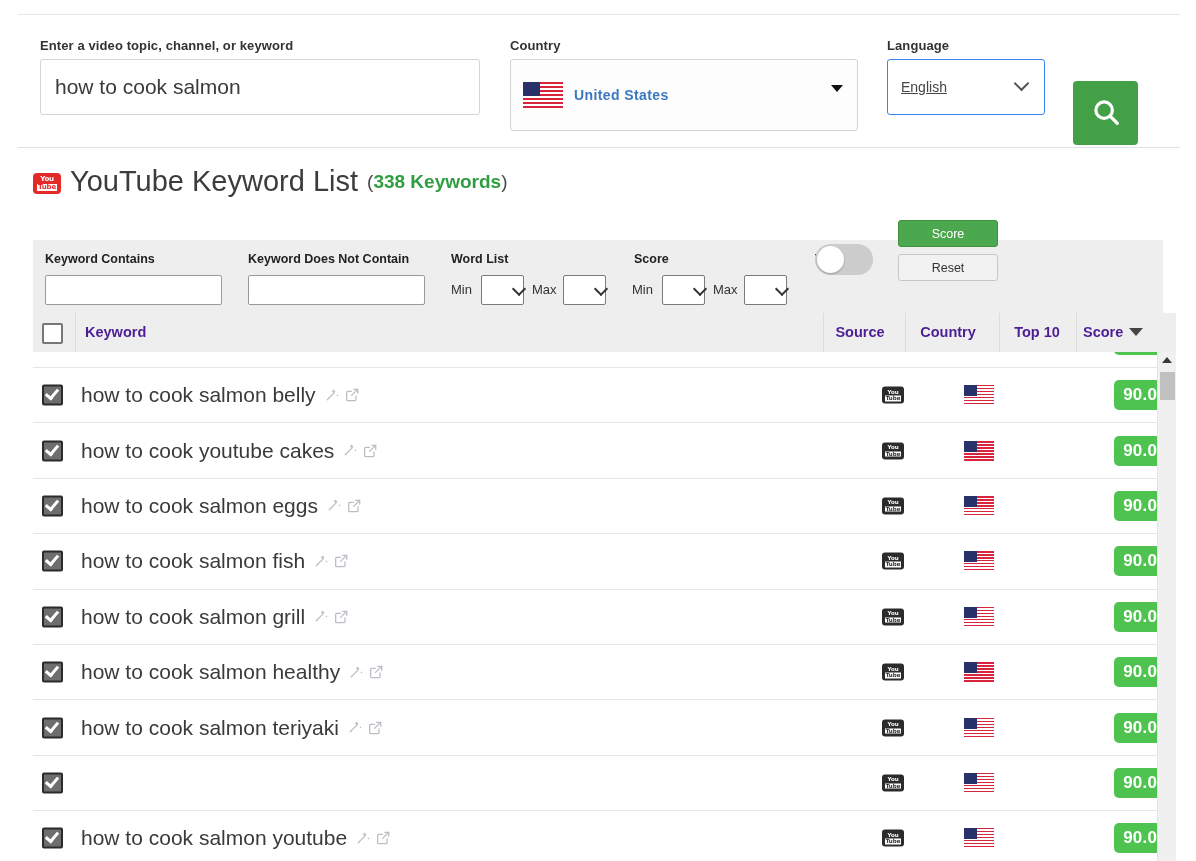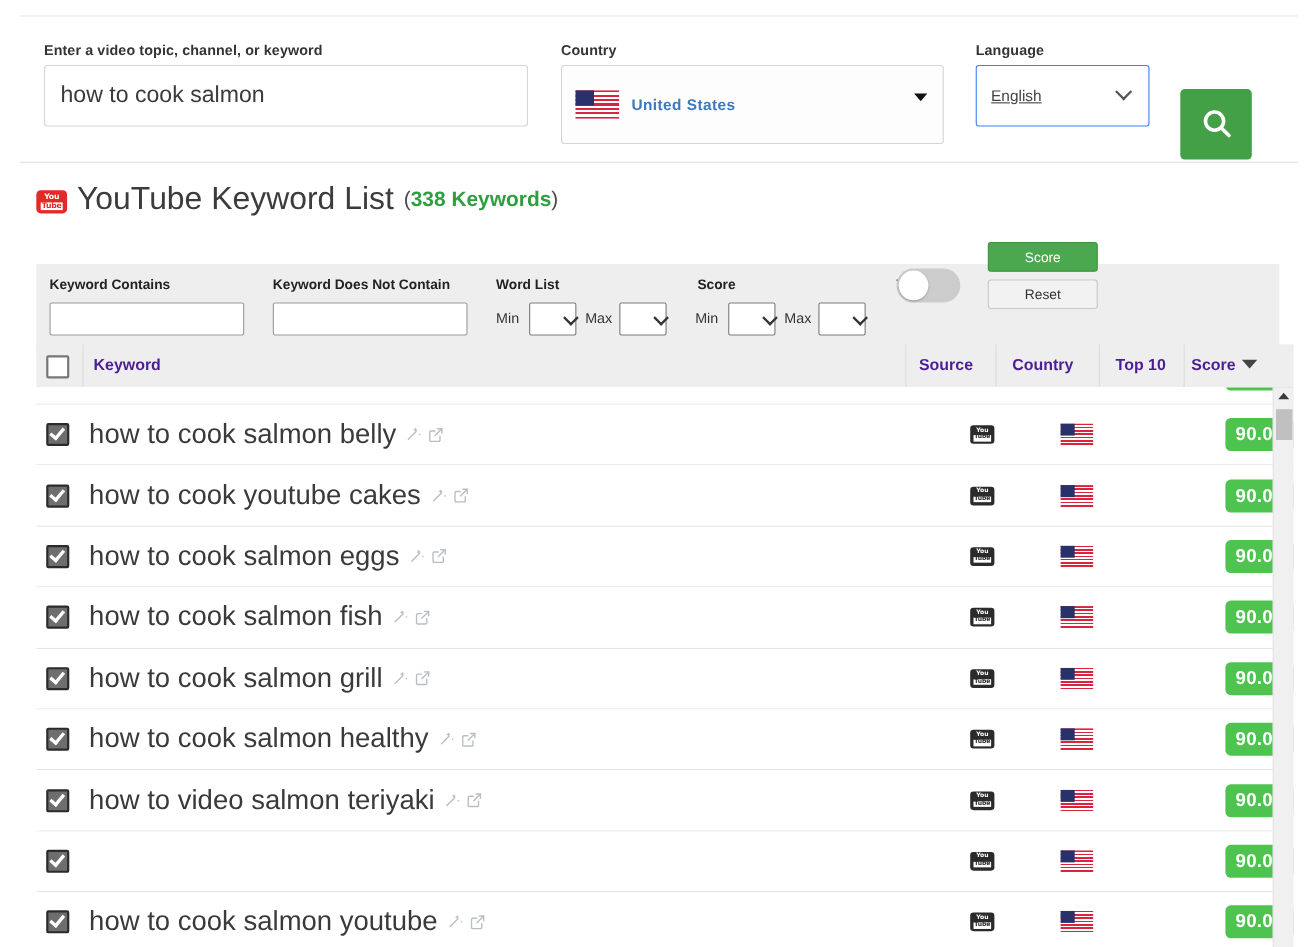--- a/index.html
+++ b/index.html
@@ -436,21 +436,21 @@
     border-right: 3px solid #ffffff;
     border-bottom: 3px solid #ffffff;
     transform: rotate(40deg);
     box-sizing: border-box;
   }
   .cell-keyword {
     position: absolute;
     left: 48px;
     top: 50%;
     transform: translateY(-50%);
-    font-size: 25px;
+    font-size: 21px;
     color: #3a3a3a;
     white-space: nowrap;
     display: flex;
     align-items: center;
   }
   .kw-text { cursor: default; }
   .wand-icon { margin-left: 7px; display: inline-flex; align-items: center; }
   .ext-icon  { margin-left: 4px; display: inline-flex; align-items: center; }
 
   .cell-source {
@@ -886,21 +886,21 @@
             </span>
           </div>
           <div class="cell-top10"></div>
           <div class="cell-score"><span class="score-badge">90.04</span></div>
         </div>
         <div class="trow">
           <div class="cell-check">
             <span class="tick"></span>
           </div>
           <div class="cell-keyword">
-            <span class="kw-text">how to video salmon teriyaki</span>
+            <span class="kw-text">how to cook salmon teriyaki</span>
             <span class="wand-icon">
               <svg width="17" height="17" viewBox="0 0 24 24" fill="none" stroke="#b9bec4" stroke-width="1.8" stroke-linecap="round">
                 <line x1="6" y1="18" x2="16" y2="8"></line>
                 <path d="M15 3 L15.9 5.1 L18 6 L15.9 6.9 L15 9 L14.1 6.9 L12 6 L14.1 5.1 Z" fill="#b9bec4" stroke="none"></path>
                 <path d="M20.5 10 L21 11.3 L22.3 11.8 L21 12.3 L20.5 13.6 L20 12.3 L18.7 11.8 L20 11.3 Z" fill="#b9bec4" stroke="none"></path>
               </svg>
             </span>
             <span class="ext-icon">
               <svg width="16" height="16" viewBox="0 0 24 24" fill="none" stroke="#b9bec4" stroke-width="1.9" stroke-linecap="round">
                 <path d="M18 13.5V19a1.6 1.6 0 0 1-1.6 1.6H5.6A1.6 1.6 0 0 1 4 19V8.1A1.6 1.6 0 0 1 5.6 6.5H11"></path>

